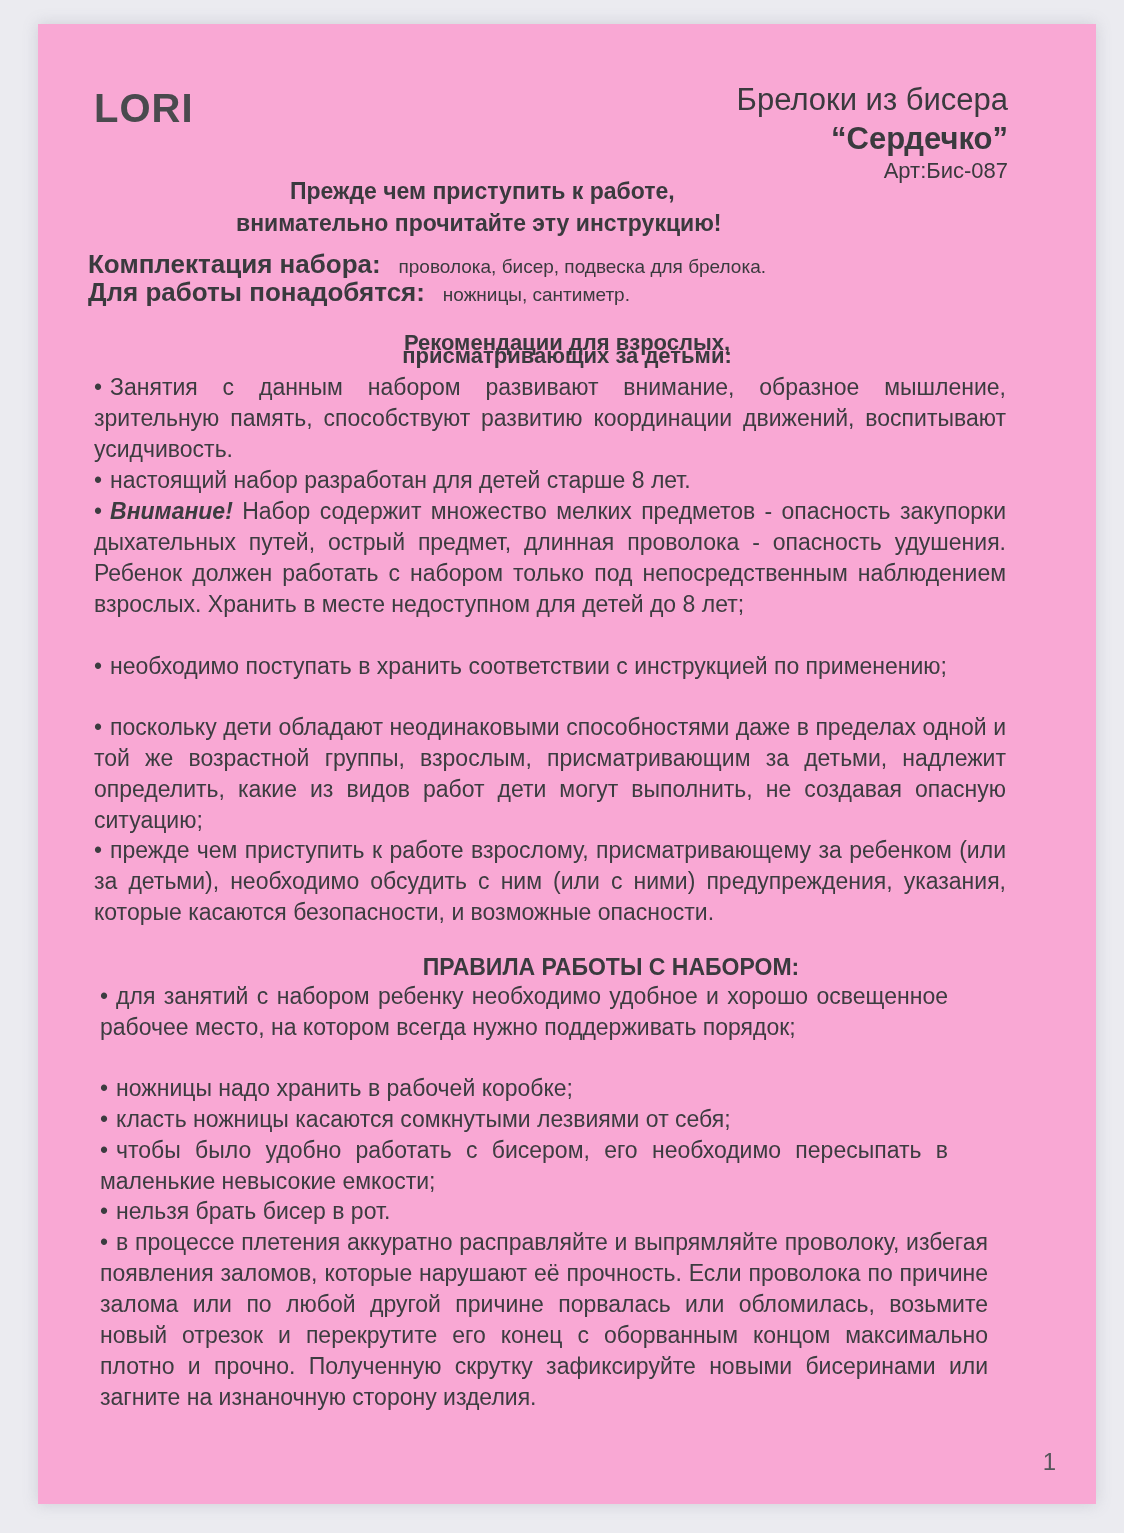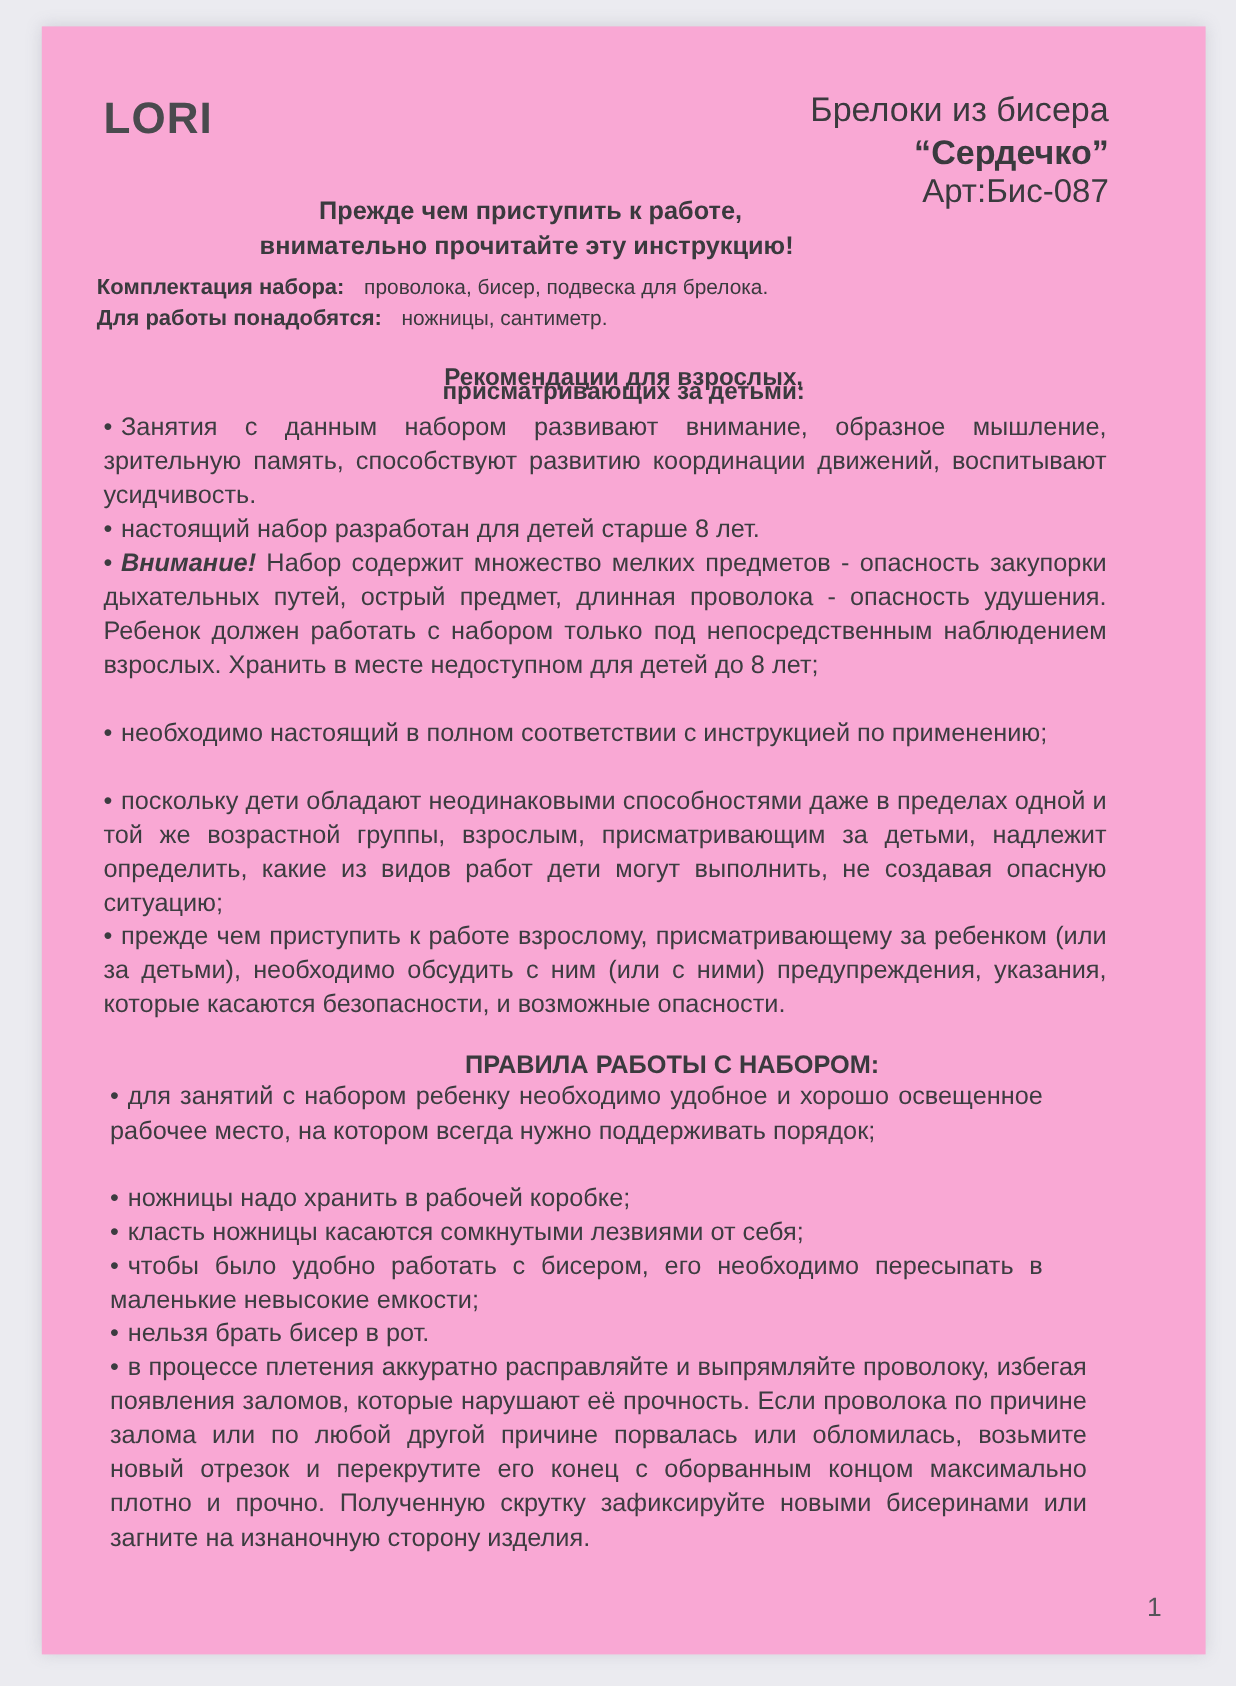--- a/index.html
+++ b/index.html
@@ -16,25 +16,25 @@
     box-shadow: 0 0 14px rgba(120,120,140,0.25);
   }
   .abs { position: absolute; white-space: nowrap; }
   .logo {
     left: 56px; top: 62px;
     font-size: 40px; font-weight: bold; letter-spacing: 1px;
     color: #4a4a4e;
   }
   .title-1 { right: 88px; top: 58px; font-size: 31px; font-weight: normal; color: #3a3a3e; }
   .title-2 { right: 88px; top: 97px; font-size: 31px; font-weight: bold; color: #3a3a3e; }
-  .article { right: 88px; top: 134px; font-size: 30px; color: #3a3a3e; }
+  .article { right: 88px; top: 134px; font-size: 22px; color: #3a3a3e; }
   .warn-1 { left: 252px; top: 154px; font-size: 23px; font-weight: bold; }
   .warn-2 { left: 198px; top: 186px; font-size: 23px; font-weight: bold; }
   .kit { left: 50px; top: 225px; font-size: 21px; }
-  .kit b, .tools b { font-size: 20px; }
+  .kit b, .tools b { font-size: 26px; }
   .kit span, .tools span { font-size: 19px; padding-left: 12px; }
   .tools { left: 50px; top: 253px; font-size: 21px; }
   .center-h { left: 0; width: 1058px; text-align: center; font-size: 22px; font-weight: bold; }
   .rec-1 { top: 290px; margin-top: 16px; }
   .rec-2 { top: 319px; }
   .rules-h { top: 930px; font-size: 23px; padding-left: 44px; }
 
   .para {
     position: absolute;
     font-size: 23px; line-height: 31px;
@@ -75,21 +75,21 @@
   <div class="para block1" style="top:348px;">
     <span class="bullet">•</span><span>Занятия с данным набором развивают внимание, образное мышление, зрительную память, способствуют развитию координации движений, воспитывают усидчивость.</span>
   </div>
   <div class="para block1" style="top:441px;">
     <span class="bullet">•</span><span>настоящий набор разработан для детей старше 8 лет.</span>
   </div>
   <div class="para block1" style="top:472px;">
     <span class="bullet">•</span><i>Внимание!</i> <span>Набор содержит множество мелких предметов - опасность закупорки дыхательных путей, острый предмет, длинная проволока - опасность удушения. Ребенок должен работать с набором только под непосредственным наблюдением взрослых. Хранить в месте недоступном для детей до 8 лет;</span>
   </div>
   <div class="para block1" style="top:627px;">
-    <span class="bullet">•</span><span>необходимо настоящий в полном соответствии с инструкцией по применению;</span>
+    <span class="bullet">•</span><span>необходимо поступать в хранить соответствии с инструкцией по применению;</span>
   </div>
   <div class="para block1" style="top:688px;">
     <span class="bullet">•</span><span>поскольку дети обладают неодинаковыми способностями даже в пределах одной и той же возрастной группы, взрослым, присматривающим за детьми, надлежит определить, какие из видов работ дети могут выполнить, не создавая опасную ситуацию;</span>
   </div>
   <div class="para block1" style="top:811px;">
     <span class="bullet">•</span><span>прежде чем приступить к работе взрослому, присматривающему за ребенком (или за детьми), необходимо обсудить с ним (или с ними) предупреждения, указания, которые касаются безопасности, и возможные опасности.</span>
   </div>
 
   <div class="abs center-h rules-h">ПРАВИЛА РАБОТЫ С НАБОРОМ:</div>
 

